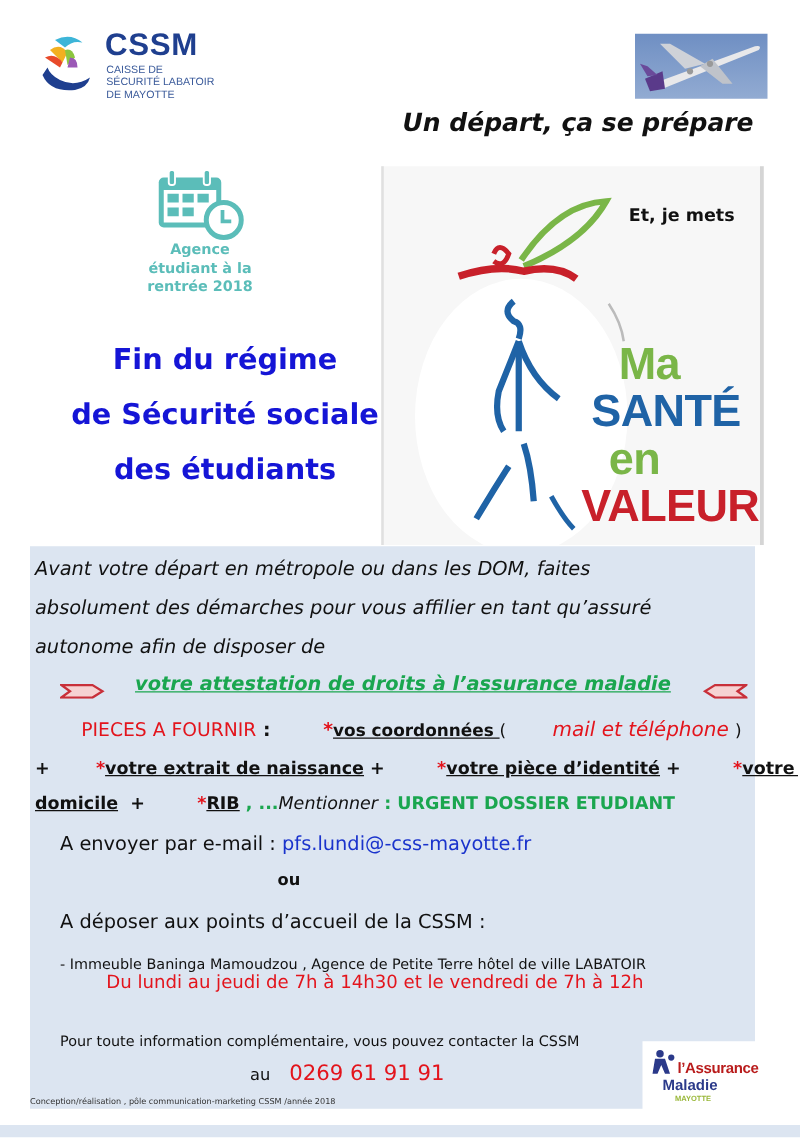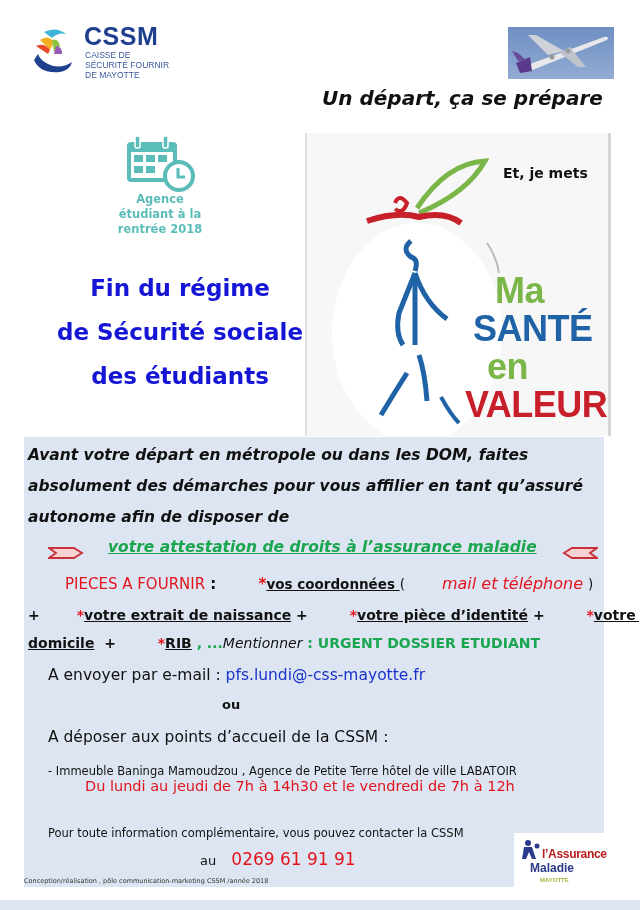--- a/index.html
+++ b/index.html
@@ -27,21 +27,21 @@
   
   #poster { left:305px; top:133px; width:301px; height:303px; background:#f7f7f7; border-left:2px solid #e0e0e0; border-right:3px solid #d5d5d5; }
   #poster-caption { left:196px; top:32px; font-family:"DejaVu Sans", sans-serif; font-weight:bold; font-size:14px; color:#111; }
   .slogan { font-family:"Liberation Sans", sans-serif; font-weight:bold; font-size:36px; line-height:36px; letter-spacing:-0.5px; }
 
   
   #panel { left:24px; top:437px; width:580px; height:450px; background:#dce5f1; }
   #bottom-strip { left:0; top:900px; width:640px; height:10px; background:#dce5f1; }
 
   .line { position:absolute; left:0; white-space:nowrap; font-family:"DejaVu Sans", sans-serif; }
-  .intro { font-style:italic; font-weight:bold; font-size:15.5px; color:#111; }
+  .intro { font-style:italic; font-weight:normal; font-size:15.5px; color:#111; }
   .u { text-decoration:underline; }
   .red { color:#e3141c;margin-left:37px; }
   .green { color:#1aa64f; }
   .blue { color:#1a33cc; }
   .b { font-weight:bold; }
   .it { font-style:italic; }
   .docs { font-weight:bold; font-size:14px; color:#111; }
 
   #am-logo { left:514px; top:833px; width:94px; height:56px; background:#ffffff; }
 </style>
@@ -53,21 +53,21 @@
     <path d="M4 36 Q10 50 30 48 Q40 46 42 38 Q30 46 18 40 Q10 36 8 30 Z" fill="#1f3f8f"></path>
     <path d="M14 8 Q26 2 36 10 Q28 8 22 14 Z" fill="#3db5d8"></path>
     <path d="M10 16 Q18 10 24 18 L20 26 Z" fill="#f2b020"></path>
     <path d="M6 22 Q14 18 20 26 L18 30 Z" fill="#e84a2a"></path>
     <path d="M22 16 Q28 14 30 22 L24 28 Z" fill="#8cc63f"></path>
     <path d="M26 22 Q32 22 32 30 L24 30 Z" fill="#9b59b6"></path>
     <path d="M14 30 Q20 34 28 32 Q22 38 14 34 Z" fill="#ffffff"></path>
   </svg>
   <div id="logo-name" class="abs">CSSM</div>
   <div class="abs logo-sub" style="top:28px;">CAISSE DE</div>
-  <div class="abs logo-sub" style="top:38px;">SÉCURITÉ FOURNIR</div>
+  <div class="abs logo-sub" style="top:38px;">SÉCURITÉ LABATOIR</div>
   <div class="abs logo-sub" style="top:48px;">DE MAYOTTE</div>
 </div>
 
 <div id="plane" class="abs">
   <svg width="106" height="52" viewBox="0 0 106 52">
     <path d="M14 40 L96 10 Q102 9 99 13 L22 44 Z" fill="#e8e8ea"></path>
     <path d="M40 28 L20 8 L28 8 L56 24 Z" fill="#cfd2d8"></path>
     <path d="M62 20 L78 40 L70 40 L52 26 Z" fill="#bfc3ca"></path>
     <path d="M8 36 L22 30 L24 44 L12 46 Z" fill="#5a3a8a"></path>
     <path d="M10 34 L4 24 L10 26 L18 33 Z" fill="#6a4a9a"></path>

